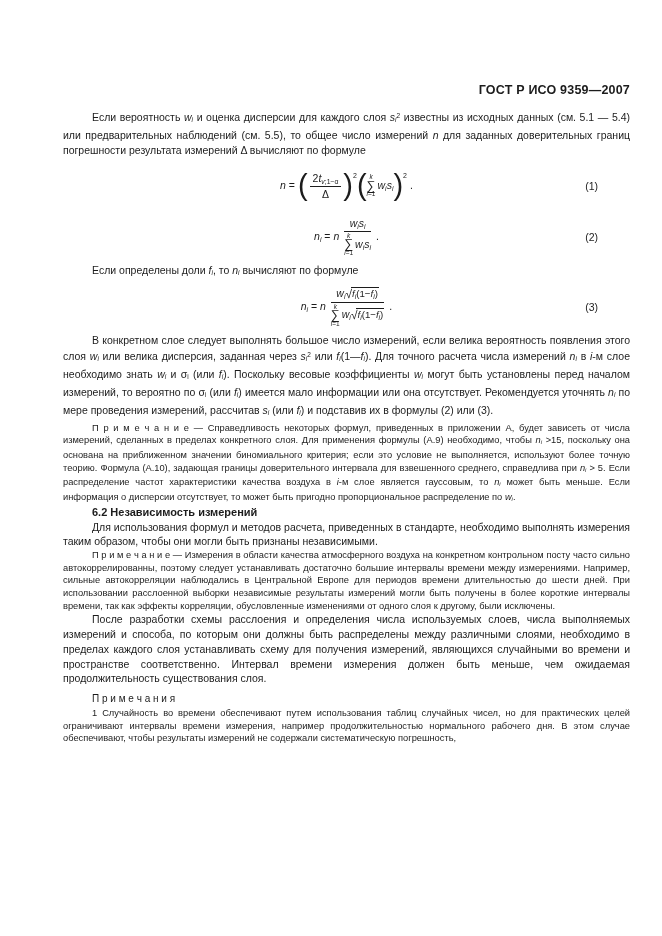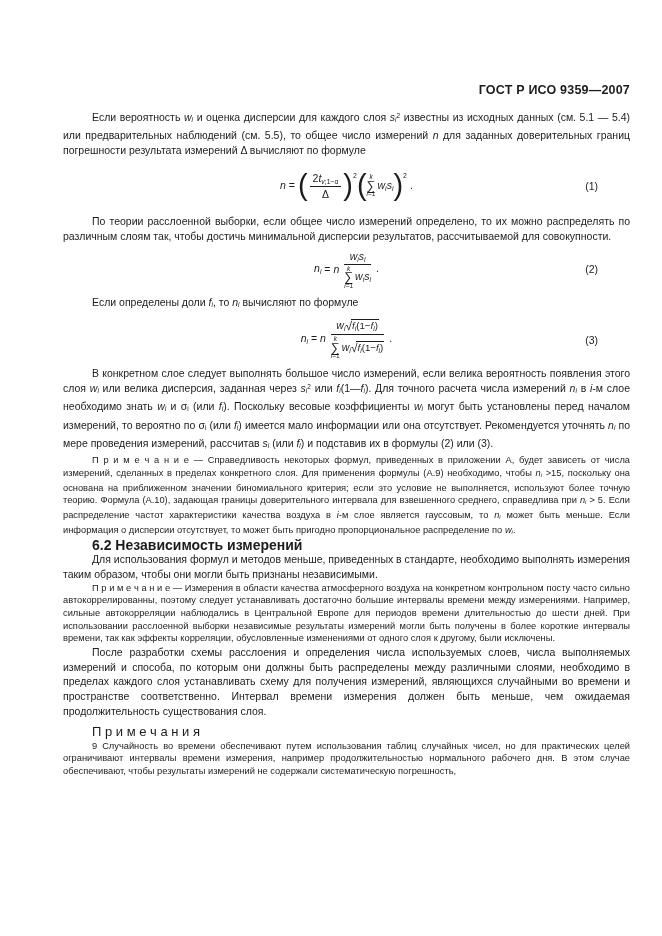--- a/index.html
+++ b/index.html
@@ -7,22 +7,22 @@
     position:relative;width:662px;height:836px;background:#ffffff;overflow:hidden;
     font-family:"Liberation Sans","DejaVu Sans",sans-serif;color:#1c1c1c;
   }
   .header{
     position:absolute;left:63px;top:83px;width:567px;text-align:right;
     font-weight:bold;font-size:12.5px;letter-spacing:.2px;
   }
   .content{position:absolute;left:63px;top:109px;width:567px;}
   p.body{font-size:10.5px;line-height:14.8px;text-align:justify;text-indent:29px;margin:0;}
   p.note{font-size:9.3px;line-height:12.6px;text-align:justify;text-indent:29px;margin:0;}
-  .notes-title{font-size:13px;line-height:12px;margin:7px 0 2px;padding-left:29px;}
-  h3.sec{font-size:14px;line-height:13.5px;font-weight:bold;margin:0;padding-left:29px;}
+  .notes-title{font-size:10px;line-height:12px;margin:7px 0 2px;padding-left:29px;}
+  h3.sec{font-size:11px;line-height:13.5px;font-weight:bold;margin:0;padding-left:29px;}
   .mt3{margin-top:3px;}.mt4{margin-top:4px;}.mt6{margin-top:6px;}.mt7{margin-top:7px;}
   p.body sub,p.note sub{font-size:.62em;vertical-align:-.22em;}
   p.body sup,p.note sup{font-size:.62em;vertical-align:.45em;}
 
   
   .frow{position:relative;display:flex;align-items:center;justify-content:center;margin:3px 0;}
   .f1{min-height:50px;}
   .f2{min-height:46px;}
   .f3{min-height:46px;}
   .fmath{font-size:10.5px;white-space:nowrap;}
@@ -58,21 +58,20 @@
 
     <div class="frow f1">
       <span class="fmath"><i>n</i> = <span class="bp">(</span><span class="frac"><span class="fn">2<i>t</i><sub><i>v</i>;1−α</sub></span><span class="fd">Δ</span></span><span class="bp">)</span><sup class="ex">2</sup><span class="bp">(</span><span class="sum">
             <span class="st"><i>k</i></span>
             <span class="sy">∑</span>
             <span class="sb"><i>i</i>=1</span>
           </span><i>w<sub>i</sub>s<sub>i</sub></i><span class="bp">)</span><sup class="ex">2</sup><span class="pt">.</span></span>
       <span class="flabel">(1)</span>
     </div>
 
-    <p class="body">По теории расслоенной выборки, если общее число измерений определено, то их можно распределять по различным слоям так, чтобы достичь минимальной дисперсии результатов, рассчитываемой для совокупности.</p>
 
     <div class="frow f2">
       <span class="fmath"><i>n<sub>i</sub></i> = <i>n</i> <span class="frac"><span class="fn"><i>w<sub>i</sub>s<sub>i</sub></i></span><span class="fd"><span class="sum">
                 <span class="st"><i>k</i></span>
                 <span class="sy">∑</span>
                 <span class="sb"><i>i</i>=1</span>
               </span><i>w<sub>i</sub>s<sub>i</sub></i></span></span><span class="pt">.</span></span>
       <span class="flabel">(2)</span>
     </div>
 
@@ -85,27 +84,27 @@
                 <span class="sb"><i>i</i>=1</span>
               </span><i>w<sub>i</sub></i><span class="sqrt"><span class="rs">√</span><span class="rad"><i>f<sub>i</sub></i>(1−<i>f<sub>i</sub></i>)</span></span></span></span><span class="pt">.</span></span>
       <span class="flabel">(3)</span>
     </div>
 
     <p class="body mt6">В конкретном слое следует выполнять большое число измерений, если велика вероятность появления этого слоя <i>w<sub>i</sub></i> или велика дисперсия, заданная через <i>s<sub>i</sub></i><sup>2</sup> или <i>f<sub>i</sub></i>(1—<i>f<sub>i</sub></i>). Для точного расчета числа измерений <i>n<sub>i</sub></i> в <i>i</i>-м слое необходимо знать <i>w<sub>i</sub></i> и σ<sub>i</sub> (или <i>f<sub>i</sub></i>). Поскольку весовые коэффициенты <i>w<sub>i</sub></i> могут быть установлены перед началом измерений, то вероятно по σ<sub>i</sub> (или <i>f<sub>i</sub></i>) имеется мало информации или она отсутствует. Рекомендуется уточнять <i>n<sub>i</sub></i> по мере проведения измерений, рассчитав <i>s<sub>i</sub></i> (или <i>f<sub>i</sub></i>) и подставив их в формулы (2) или (3).</p>
 
     <p class="note mt6">П р и м е ч а н и е — Справедливость некоторых  формул, приведенных в приложении А, будет зависеть от числа измерений, сделанных в пределах конкретного слоя. Для применения формулы (А.9) необходимо, чтобы <i>n<sub>i</sub></i> &gt;15, поскольку она основана на приближенном значении биномиального критерия; если это условие не выполняется, используют более точную теорию. Формула (А.10), задающая границы доверительного интервала для взвешенного среднего, справедлива при <i>n<sub>i</sub></i> &gt; 5. Если распределение частот характеристики качества воздуха в <i>i</i>-м слое является гауссовым, то <i>n<sub>i</sub></i> может быть меньше. Если информация о дисперсии отсутствует, то может быть пригодно пропорциональное распределение по <i>w<sub>i</sub></i>.</p>
 
     <h3 class="sec mt3">6.2 Независимость измерений</h3>
-    <p class="body">Для использования формул и методов меньше, приведенных в стандарте, необходимо выполнять измерения таким образом, чтобы они могли быть признаны независимыми.</p>
+    <p class="body">Для использования формул и методов расчета, приведенных в стандарте, необходимо выполнять измерения таким образом, чтобы они могли быть признаны независимыми.</p>
 
     <p class="note mt7">П р и м е ч а н и е — Измерения в области качества атмосферного воздуха на конкретном контрольном посту часто сильно автокоррелированны, поэтому следует устанавливать достаточно большие интервалы времени между измерениями. Например, сильные автокорреляции наблюдались в Центральной Европе для периодов времени длительностью до шести дней. При использовании расслоенной выборки независимые результаты измерений могли быть получены в более короткие интервалы времени, так как эффекты корреляции, обусловленные изменениями от одного слоя к другому, были исключены.</p>
 
     <p class="body">После разработки схемы расслоения и определения числа используемых слоев, числа выполняемых измерений и способа, по которым они должны быть распределены между различными слоями, необходимо в пределах каждого слоя устанавливать схему для получения измерений, являющихся случайными во времени и пространстве соответственно. Интервал времени измерения должен быть меньше, чем ожидаемая продолжительность существования слоя.</p>
 
     <div class="notes-title">П р и м е ч а н и я</div>
-    <p class="note">9 Случайность во времени обеспечивают путем использования таблиц случайных чисел, но для практических целей ограничивают интервалы времени измерения, например продолжительностью нормального рабочего дня. В этом случае обеспечивают, чтобы результаты измерений не содержали систематическую погрешность,</p>
+    <p class="note">1 Случайность во времени обеспечивают путем использования таблиц случайных чисел, но для практических целей ограничивают интервалы времени измерения, например продолжительностью нормального рабочего дня. В этом случае обеспечивают, чтобы результаты измерений не содержали систематическую погрешность,</p>
 
   </div>
 
   <div class="sig">3*</div>
   <div class="pageno">5</div>
 
 </div>
 
 </body></html>

